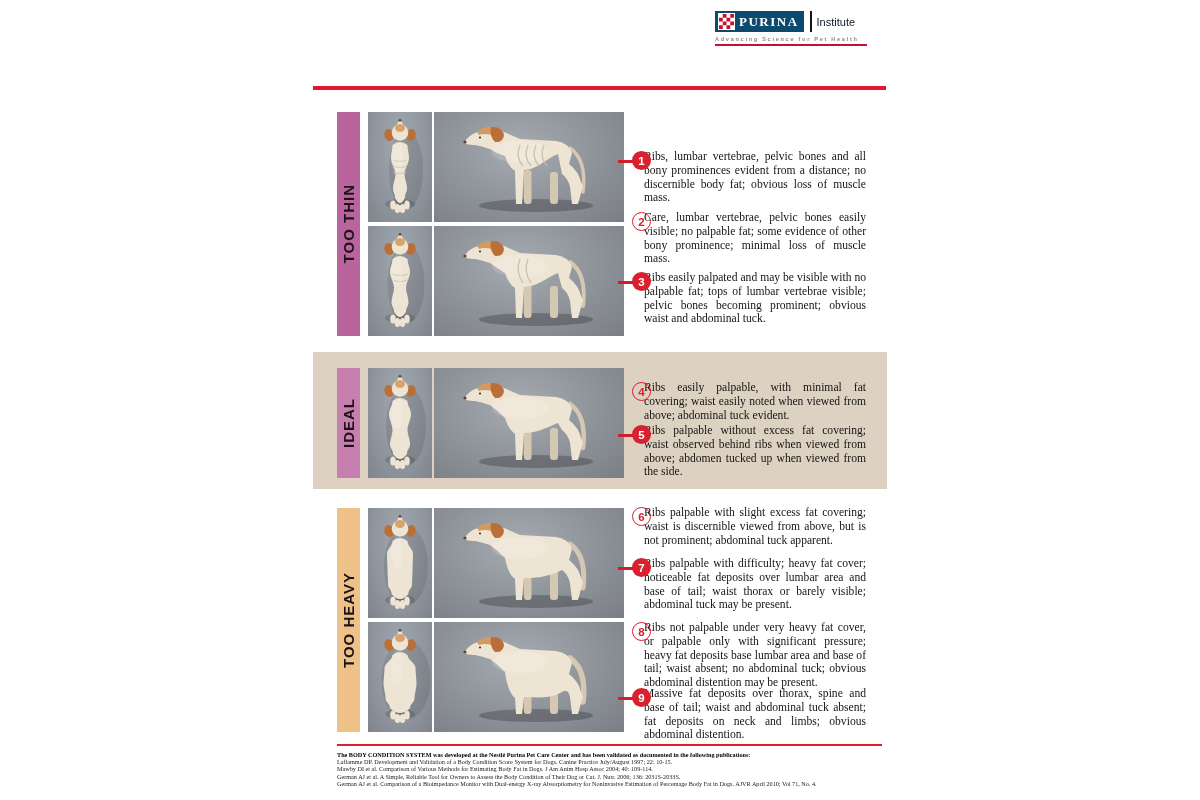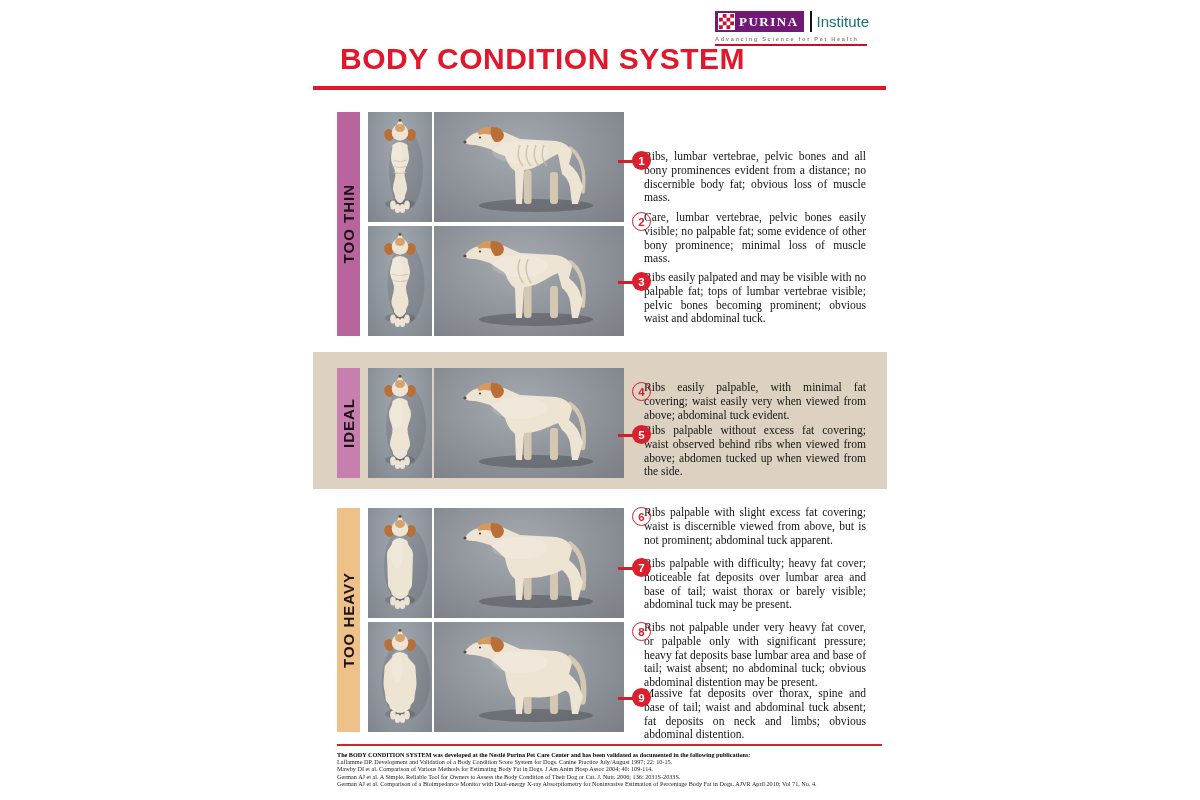--- a/index.html
+++ b/index.html
@@ -2,27 +2,27 @@
 <html><head>
 <meta charset="utf-8">
 <style>
   html,body{margin:0;padding:0;background:#fff;}
   .page{position:relative;width:1200px;height:800px;background:#fff;overflow:hidden;
         font-family:"Liberation Sans",sans-serif;}
 
   
   .logo{position:absolute;left:715px;top:11px;width:158px;}
   .logo-row{display:flex;align-items:center;}
-  .lockup{display:inline-flex;align-items:center;background:#701a75;padding:2px 5px 2px 3px;gap:4px;}
+  .lockup{display:inline-flex;align-items:center;background:#0c4a6e;padding:2px 5px 2px 3px;gap:4px;}
   .checker{width:15px;height:15px;border:1px solid #fff;
            background:conic-gradient(#c8102e 25%,#ffffff 0 50%,#c8102e 0 75%,#ffffff 0);
            background-size:7.5px 7.5px;}
   .brand{font-family:"Liberation Serif",serif;font-weight:bold;color:#fff;font-size:13px;letter-spacing:1.5px;}
   .logo-divider{width:2px;height:21px;background:#141414;margin:0 5px 0 6px;}
-  .suffix{font-size:15px;color:#0f766e;}
+  .suffix{font-size:11px;color:#0f172a;}
   .tagline{margin-top:4px;font-size:5.6px;font-weight:bold;letter-spacing:1.7px;color:#8a8a8a;white-space:nowrap;}
   .tagline-rule{margin-top:2px;height:2px;background:#c8102e;width:152px;}
 
   
   .title{position:absolute;left:340px;top:42px;margin:0;font-size:30px;line-height:34px;
          font-weight:bold;letter-spacing:.5px;color:#e1182b;}
   .rule-top{position:absolute;left:313px;top:86px;width:573px;height:4px;background:#e1182b;}
 
   
   .ideal-bg{position:absolute;left:313px;top:352px;width:574px;height:137px;background:#ddd1c1;}
@@ -69,21 +69,20 @@
         <span class="checker"></span>
         <span class="brand">PURINA</span>
       </span>
       <span class="logo-divider"></span>
       <span class="suffix">Institute</span>
     </div>
     <div class="tagline">Advancing Science for Pet Health</div>
     <div class="tagline-rule"></div>
   </div>
 
-  <h1 class="title">BODY CONDITION SYSTEM</h1>
   <div class="rule-top"></div>
 
   <div class="ideal-bg"></div>
 
   <div class="bar bar-thin">
     <span>TOO THIN</span>
   </div>
   <div class="bar bar-ideal">
     <span>IDEAL</span>
   </div>
@@ -280,21 +279,21 @@
     <div class="leader"></div>
     <div class="badge filled">
         <span>3</span>
       </div>
     <p>Ribs easily palpated and may be visible with no palpable fat; tops of lumbar vertebrae visible; pelvic bones becoming prominent; obvious waist and abdominal tuck.</p>
   </div>
   <div class="desc" style="top:381px">
     <div class="badge outline">
         <span>4</span>
       </div>
-    <p>Ribs easily palpable, with minimal fat covering; waist easily very when viewed from above; abdominal tuck evident.</p>
+    <p>Ribs easily palpable, with minimal fat covering; waist easily noted when viewed from above; abdominal tuck evident.</p>
   </div>
   <div class="desc" style="top:424px">
     <div class="leader"></div>
     <div class="badge filled">
         <span>5</span>
       </div>
     <p>Ribs palpable without excess fat covering; waist observed behind ribs when viewed from above; abdomen tucked up when viewed from the side.</p>
   </div>
   <div class="desc" style="top:506px">
     <div class="badge outline">

